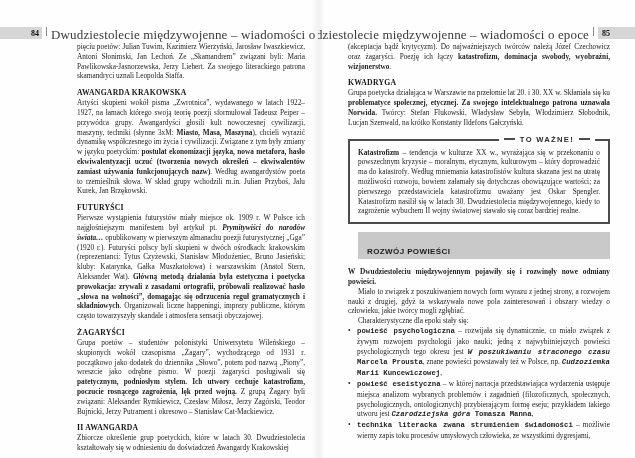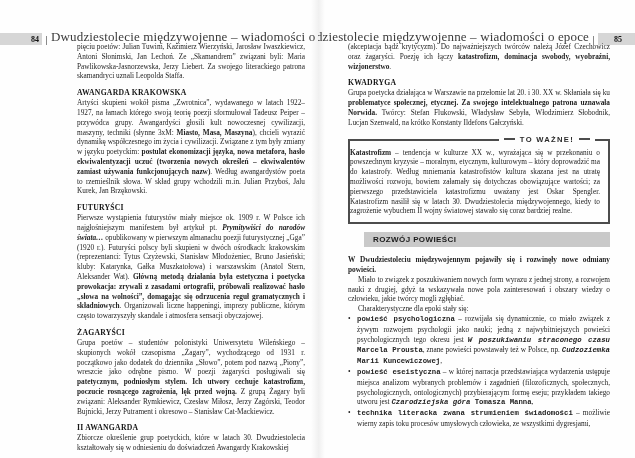--- a/index.html
+++ b/index.html
@@ -9,52 +9,52 @@
   }
   .gutter{
     position:absolute;left:311px;top:0;width:14px;height:458px;
     background:linear-gradient(90deg, rgba(0,0,0,0) 0%, rgba(0,0,0,0.055) 55%, rgba(0,0,0,0) 100%);
   }
   .page{position:absolute;top:0;height:458px;overflow:hidden;}
   .page.left{left:0;width:318px;}
   .page.right{left:318px;width:317px;}
 
   
-  .phead{position:absolute;top:33px;left:0;width:100%;height:12px;display:flex;align-items:flex-end;}
+  .phead{position:absolute;top:27px;left:0;width:100%;height:12px;display:flex;align-items:flex-start;}
   .ptab{background:#d6d6d6;height:12px;display:flex;align-items:center;flex:none;}
   .left .ptab{width:42px;justify-content:flex-end;padding-right:3px;box-sizing:border-box;}
-  .right .ptab{width:37px;justify-content:flex-start;padding-left:16px;box-sizing:border-box;}
+  .right .ptab{width:37px;justify-content:flex-start;padding-left:4px;box-sizing:border-box;}
   .pnum{font-weight:bold;font-size:8px;color:#111;}
   .hdiv{width:1px;height:9px;background:#8a8a8a;flex:none;margin:0 4px;}
   .htitle{font-size:13px;color:#3a3a3a;letter-spacing:0.15px;white-space:nowrap;}
   .right .phead{justify-content:flex-end;}
 
   
   .col{position:absolute;top:42px;}
   .left .col{left:55px;width:228px;margin-left:22px;}
   .right .col{left:30px;width:262px;}
 
   .para{margin:0;font-size:7.3px;line-height:9.8px;text-align:justify;}
   .para .b{font-weight:bold;}
   .para .i{font-style:italic;}
   .shead{margin:7px 0 1px 0;font-size:7.7px;font-weight:bold;letter-spacing:0.25px;color:#151515;}
   .indent{text-indent:10px;}
 
   
-  .impbox{position:relative;border:2px solid #4c4c4c;margin:11px 0 8px 0;padding:7px 8px 6px 0;}
+  .impbox{position:relative;border:2px solid #4c4c4c;margin:11px 0 8px 0;padding:7px 8px 6px 8px;}
   .implabel{
     position:absolute;top:-6px;right:13px;background:#fefefe;padding:0 5px;
     font-family:"Liberation Sans", sans-serif;font-weight:bold;font-size:7.6px;
     letter-spacing:1.3px;color:#2b2b2b;white-space:nowrap;display:flex;align-items:center;gap:5px;
   }
   .implabel::before,.implabel::after{content:"";display:block;width:11px;height:2.5px;background:#4c4c4c;}
 
   
   .chapbar{
-    background:#c9c9c9;margin:8px 0 8px 16px;padding:3px 0 3px 9px;
+    background:#c9c9c9;margin:8px 0 8px 10px;padding:15px 0 3px 9px;
     font-family:"Liberation Sans", sans-serif;font-weight:bold;font-size:8px;
     letter-spacing:0.4px;color:#1b1b1b;
   }
 
   
   .blist{list-style:none;margin:0;padding:0;}
   .blist li{display:flex;}
   .bm{flex:none;width:9px;font-size:7.3px;line-height:9.8px;}
   .bt{flex:1;font-size:7.3px;line-height:9.8px;text-align:justify;}
   .bt .b{font-weight:bold;font-family:Liberation Mono, monospace;}

